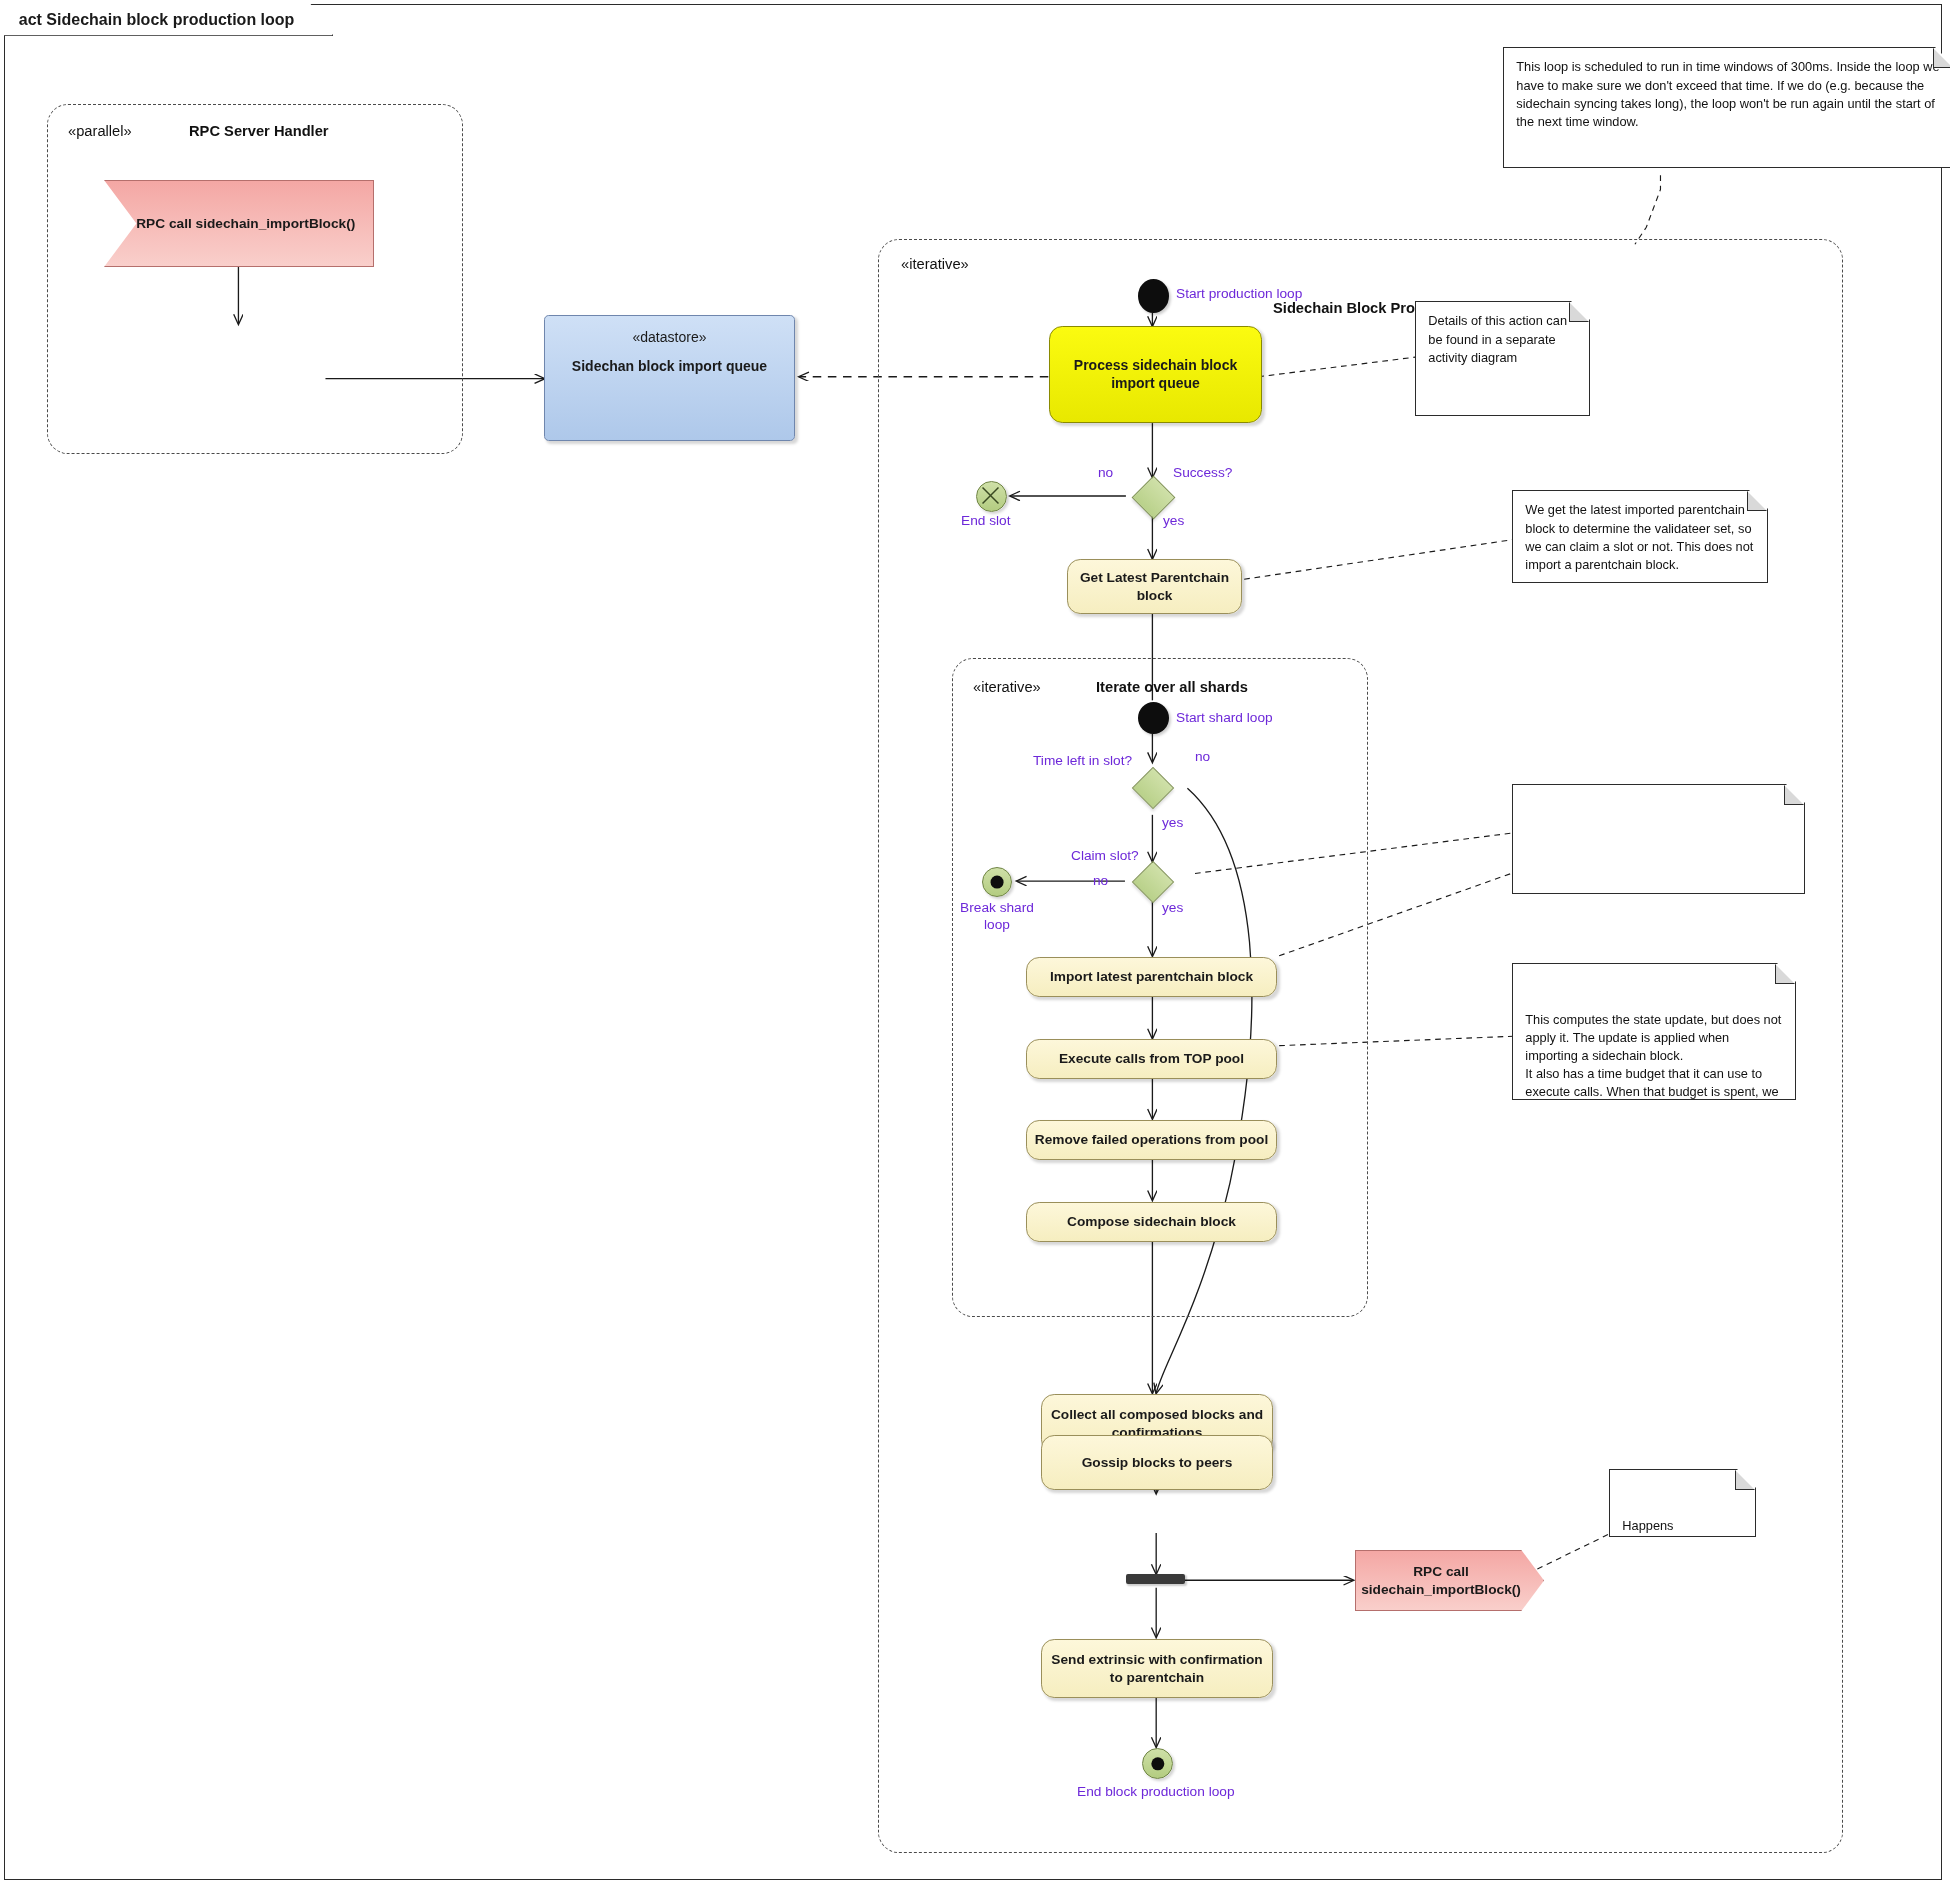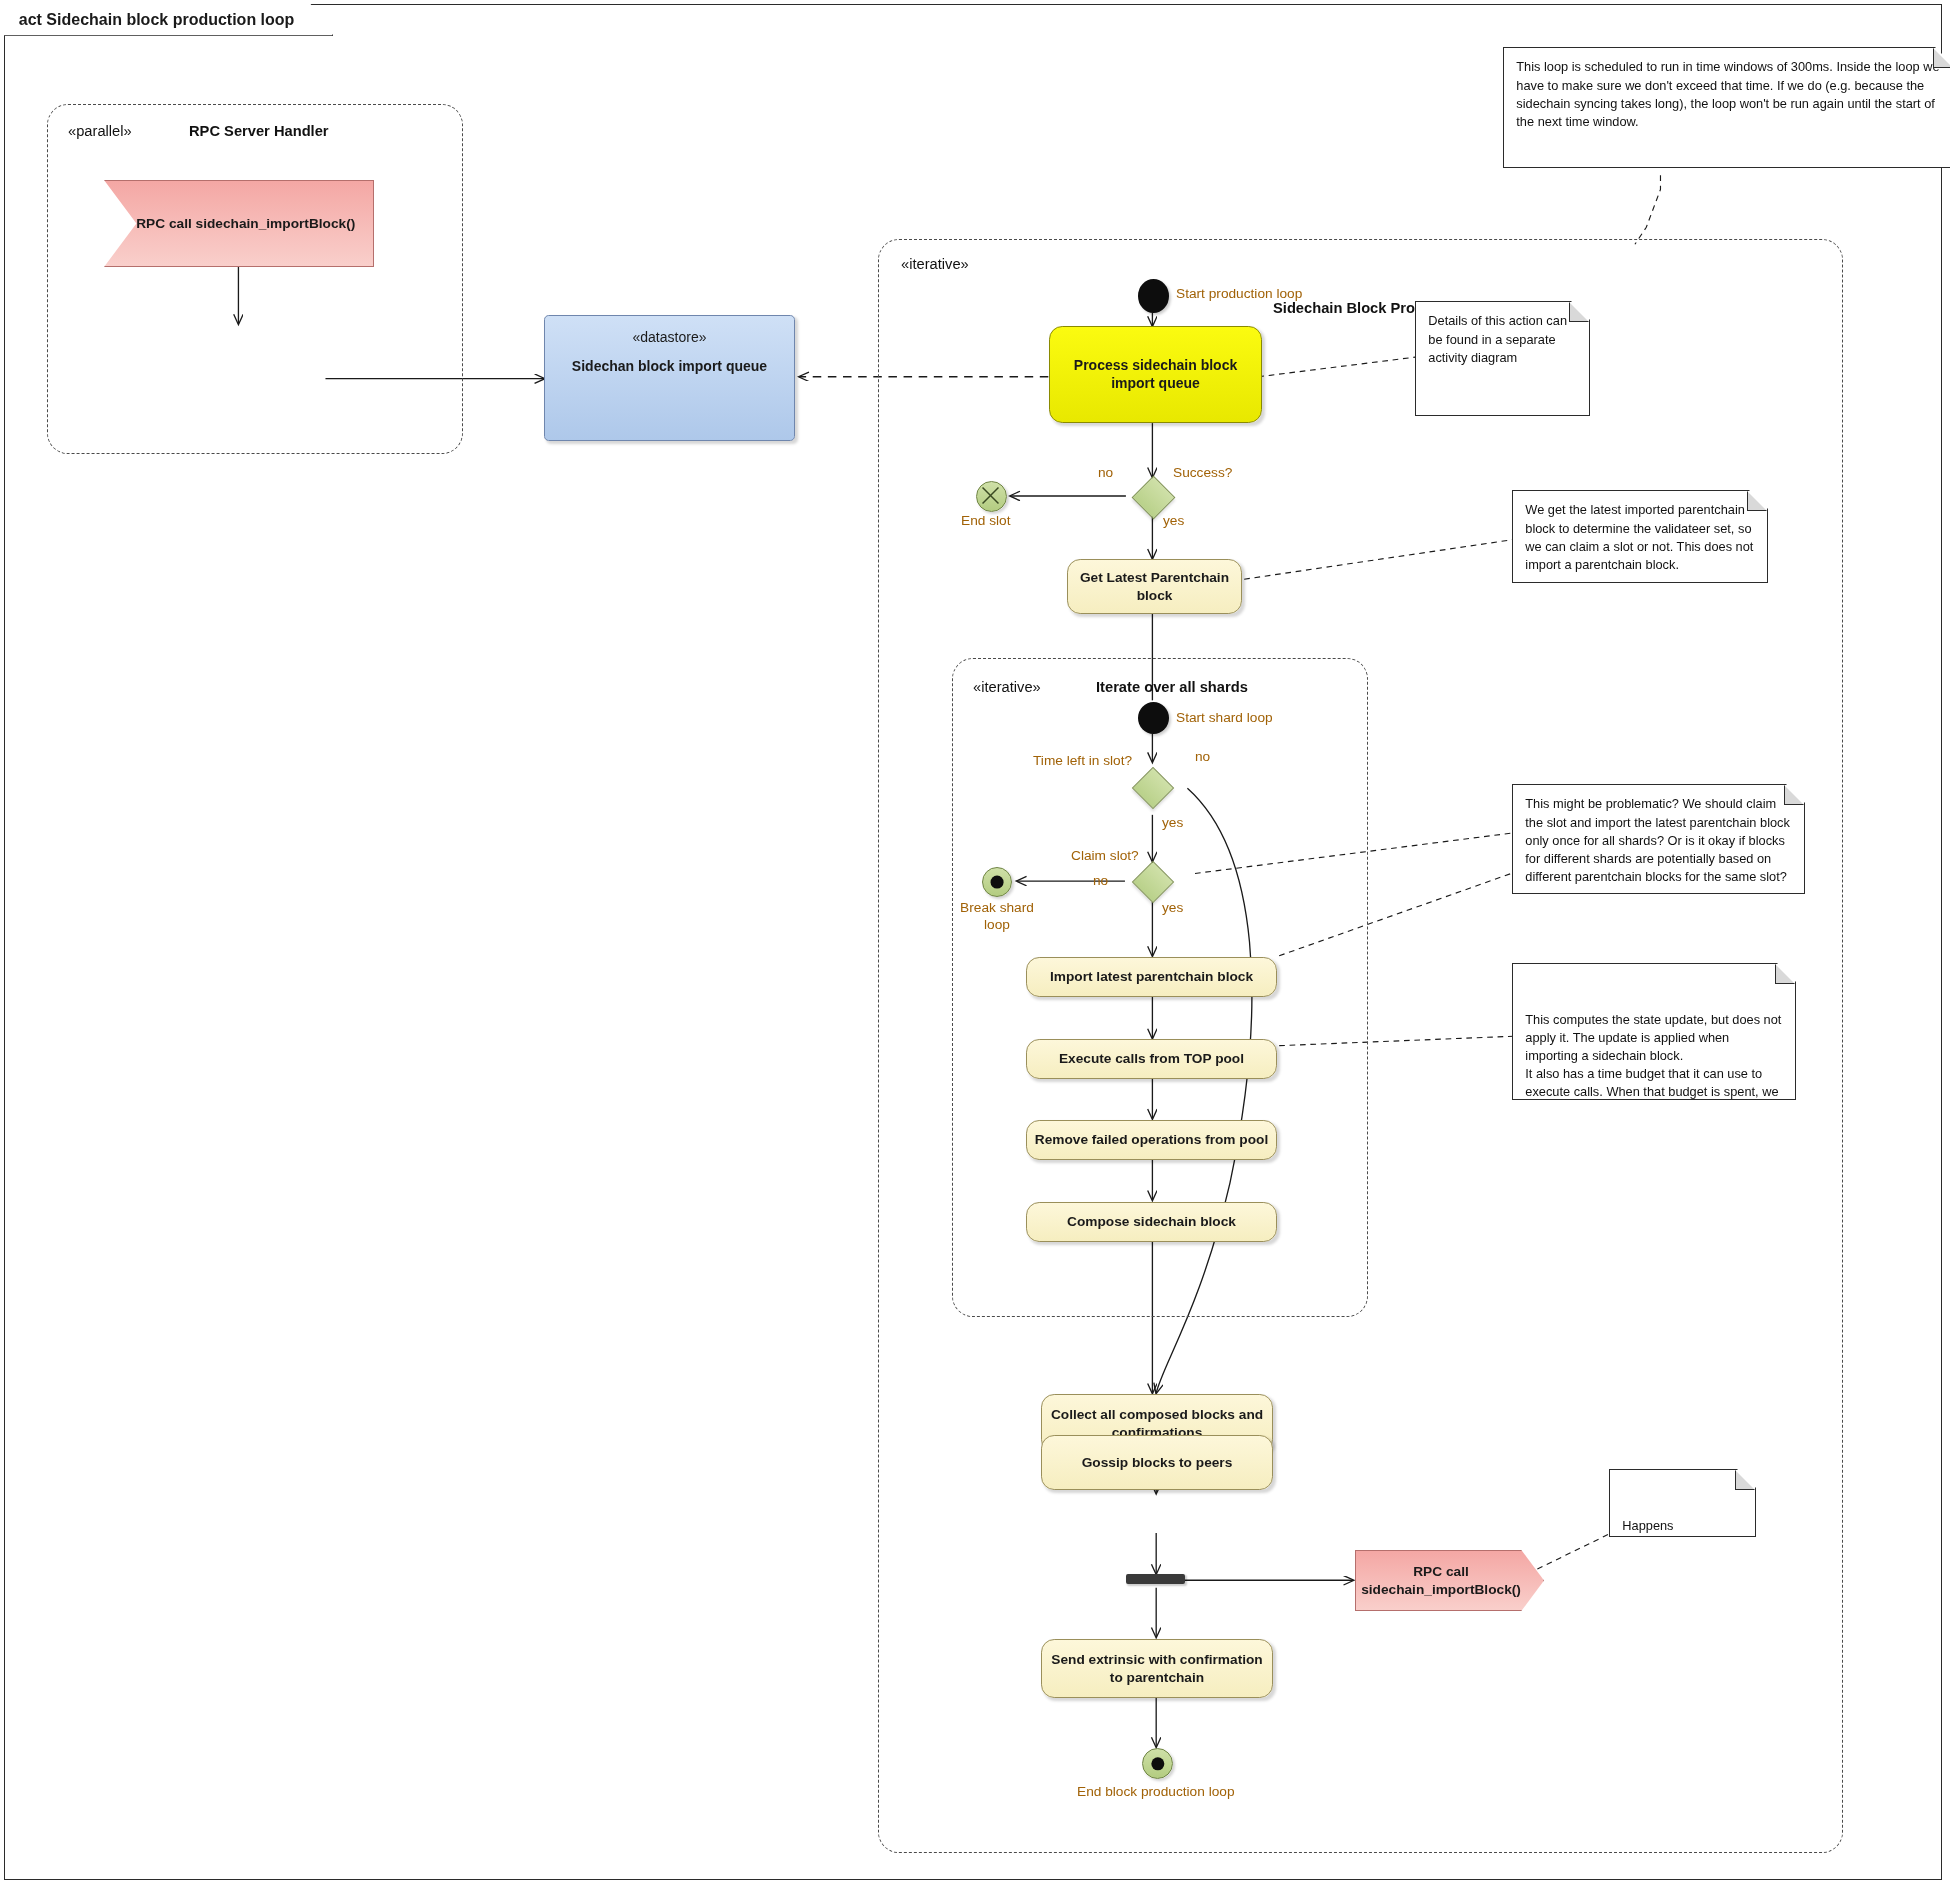--- a/index.html
+++ b/index.html
@@ -187,21 +187,21 @@
     width: 19px; height: 19px;
     background: #d9d9d9;
     border-left: 0.9px solid #2b2b2b;
     border-bottom: 0.9px solid #2b2b2b;
     clip-path: polygon(0 0, 100% 100%, 0 100%);
   }
   
   .label {
     position: absolute;
     font-size: 13.7px;
-    color: #a16207;
+    color: #6d28d9;
     white-space: nowrap;
     line-height: 1.25;
   }
   .label.center { text-align: center; white-space: normal; }
   
   #edges {
     position: absolute;
     left: 0; top: 0;
     width: 1950px; height: 1887px;
     pointer-events: none;
@@ -354,21 +354,20 @@
   <div class="final-node" style="left:982px; top:867px; width:28px; height:28px;"></div>
   <div class="label center" style="left:959px; top:899px; width:76px;">Break shard loop</div>
 
   <div class="action" style="left:1026px; top:957px; width:251px; height:40px;">Import latest parentchain block</div>
   <div class="action" style="left:1026px; top:1039px; width:251px; height:40px;">Execute calls from TOP pool</div>
   <div class="action" style="left:1026px; top:1120px; width:251px; height:40px;">Remove failed operations from pool</div>
   <div class="action" style="left:1026px; top:1202px; width:251px; height:40px;">Compose sidechain block</div>
 
   <div class="note" style="left:1512px; top:784px; width:293px; height:110px;">
     <div class="dogear"></div>
-    <span>This might be problematic? We should claim the slot and import the latest parentchain block only once for all shards? Or is it okay if blocks for different shards are potentially based on different parentchain blocks for the same slot?</span>
   </div>
 
   <div class="note" style="left:1512px; top:963px; width:284px; height:137px; white-space:pre-line;">
     <div class="dogear"></div>
     <span>This computes the state update, but does not apply it. The update is applied when importing a sidechain block.
 It also has a time budget that it can use to execute calls. When that budget is spent, we stop.</span>
   </div>
 
   <div class="action" style="left:1041px; top:1394px; width:232px; height:59px;text-align:center;">Collect all composed blocks and confirmations</div>
 

